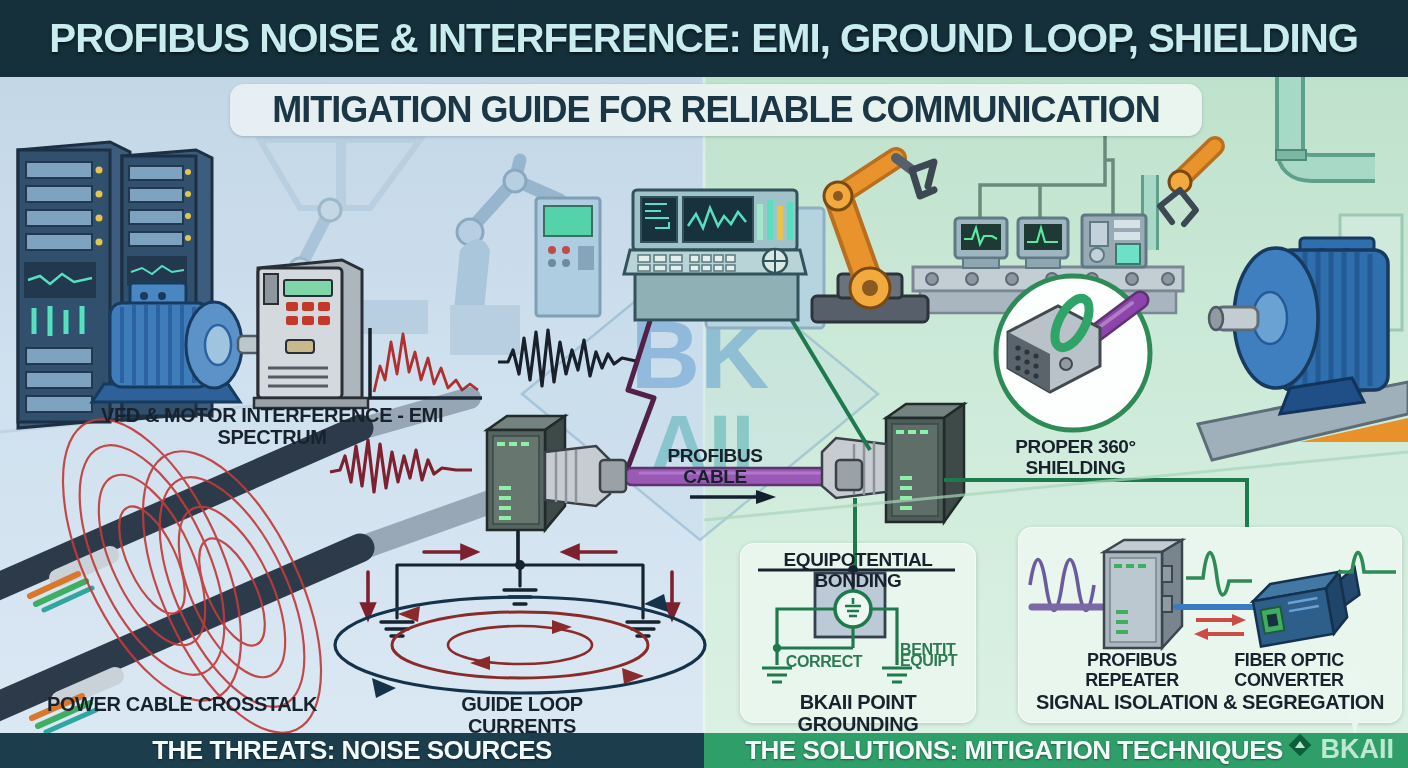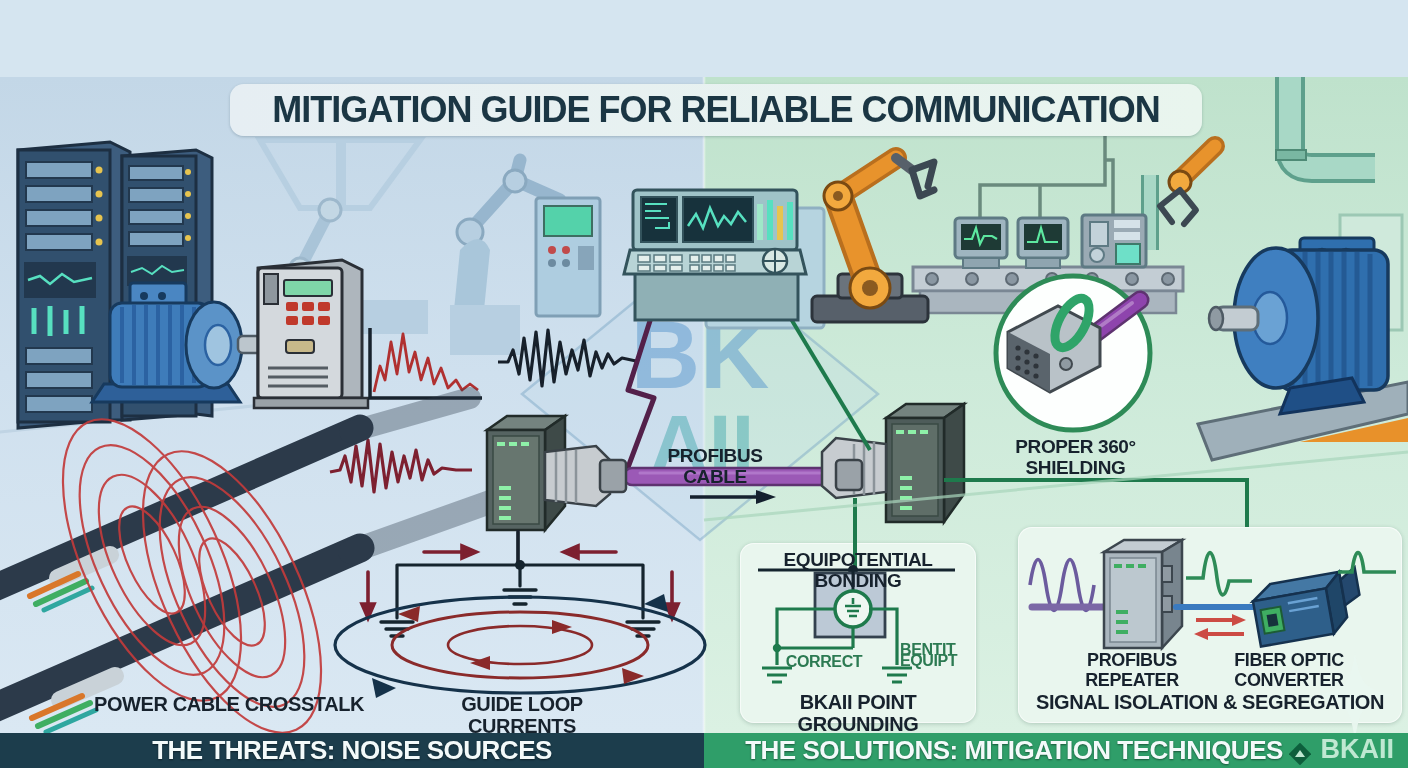--- a/index.html
+++ b/index.html
@@ -24,32 +24,35 @@
   #isolation-box{left:1018px;top:527px;width:384px;height:196px;}
   #scene-art{position:absolute;left:0;top:0;z-index:2;pointer-events:none;}
   .label{position:absolute;z-index:4;font-weight:bold;color:#17222d;text-align:center;
     line-height:1.12;letter-spacing:-0.4px;}
   .greentext{color:#2c7a52;}
   .banner{position:absolute;bottom:0;height:35px;z-index:3;display:flex;align-items:center;}
   #threats-banner{left:0;width:704px;background:#1c3d4c;justify-content:center;}
   #solutions-banner{left:704px;width:704px;background:#2f9e69;justify-content:center;padding-right:84px;box-sizing:border-box;}
   .banner-text{font-size:26px;font-weight:bold;color:#f3fafa;letter-spacing:-0.5px;
     text-shadow:0 1px 2px rgba(0,0,0,.45);white-space:nowrap;}
-  #brand-logo{position:absolute;right:14px;bottom:3px;z-index:5;display:flex;align-items:flex-end;gap:10px;margin-top:34px;}
+  #brand-logo{position:absolute;right:14px;bottom:3px;z-index:5;display:flex;align-items:flex-start;gap:10px;margin-top:34px;}
   #brand-name{font-size:27px;font-weight:bold;color:#bfe8d2;letter-spacing:0;}
 </style>
 </head>
 <body>
 
 <div id="poster">
 
   <div id="bg-left" class="bg"></div>
   <div id="bg-right" class="bg"></div>
   <div id="seam"></div>
 
+  <div id="header-banner">
+    <div id="page-title">PROFIBUS NOISE &amp; INTERFERENCE: EMI, GROUND LOOP, SHIELDING</div>
+  </div>
 
   <div id="subtitle-box">
     <div id="subtitle">MITIGATION GUIDE FOR RELIABLE COMMUNICATION</div>
   </div>
 
   <div id="bonding-box" class="panelbox"></div>
   <div id="isolation-box" class="panelbox"></div>
 
   <svg id="scene-art" width="1408" height="768" viewBox="0 0 1408 768" xmlns="http://www.w3.org/2000/svg">
 
@@ -489,22 +492,23 @@
         <polygon points="1346,588 1362,578 1362,606 1346,614" fill="#24486e" stroke="#15314e" stroke-width="2.5"></polygon>
       </g>
       <path d="M1338 572 H1352 C1355 546 1361 546 1364 572 H1396" fill="none" stroke="#2e8b57" stroke-width="3.6"></path>
     </g>
 
     <g>
       <path d="M1355 652 C1360 684 1366 690 1394 695 C1366 700 1360 706 1355 740 C1350 706 1344 700 1316 695 C1344 690 1350 684 1355 652 Z" fill="#e9f7ef" opacity="0.95"></path>
     </g>
   </svg>
 
+  <div class="label" style="left:88px;top:404px;width:368px;font-size:20px;">VFD &amp; MOTOR INTERFERENCE - EMI SPECTRUM</div>
   <div class="label" style="left:635px;top:445px;width:160px;font-size:19px;">PROFIBUS CABLE</div>
-  <div class="label" style="left:42px;top:693px;width:280px;font-size:20px;margin-left:47px;">POWER CABLE CROSSTALK</div>
+  <div class="label" style="left:42px;top:693px;width:280px;font-size:20px;">POWER CABLE CROSSTALK</div>
   <div class="label" style="left:412px;top:693px;width:220px;font-size:20px;">GUIDE LOOP CURRENTS</div>
 
   <div class="label" style="left:973px;top:436px;width:205px;font-size:19px;">PROPER 360° SHIELDING</div>
 
   <div class="label" style="left:745px;top:549px;width:226px;font-size:19px;">EQUIPOTENTIAL BONDING</div>
   <div class="label greentext" style="left:782px;top:653px;width:84px;font-size:16px;">CORRECT</div>
   <div class="label greentext" style="left:900px;top:652px;width:76px;font-size:16px;text-align:left;">EQUIPT</div>
   <div class="label greentext" style="left:900px;top:641px;width:76px;font-size:16px;text-align:left;">BENTIT</div>
   <div class="label" style="left:742px;top:691px;width:232px;font-size:20px;">BKAII POINT GROUNDING</div>
 

